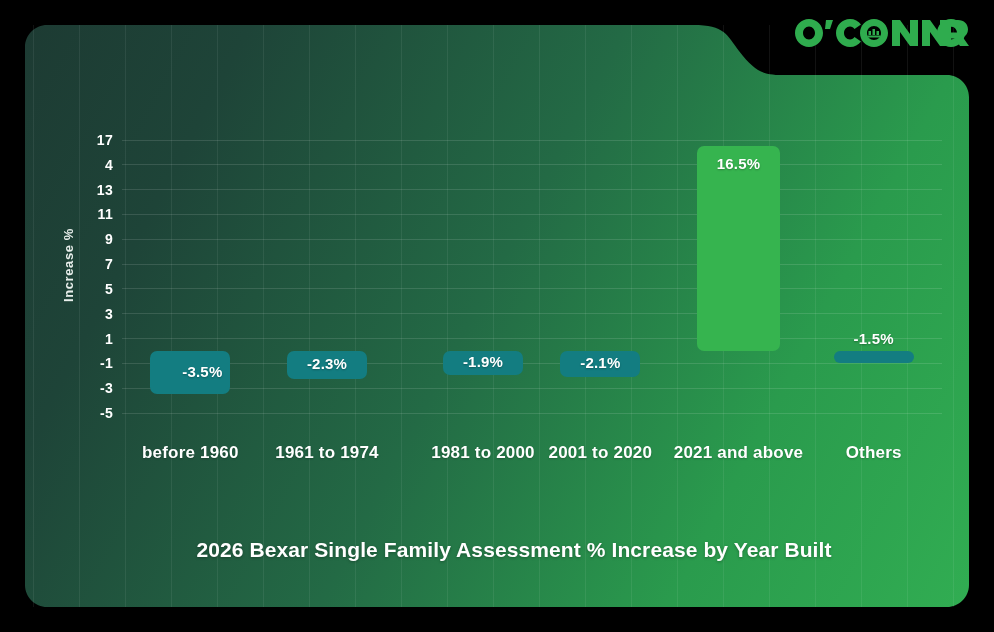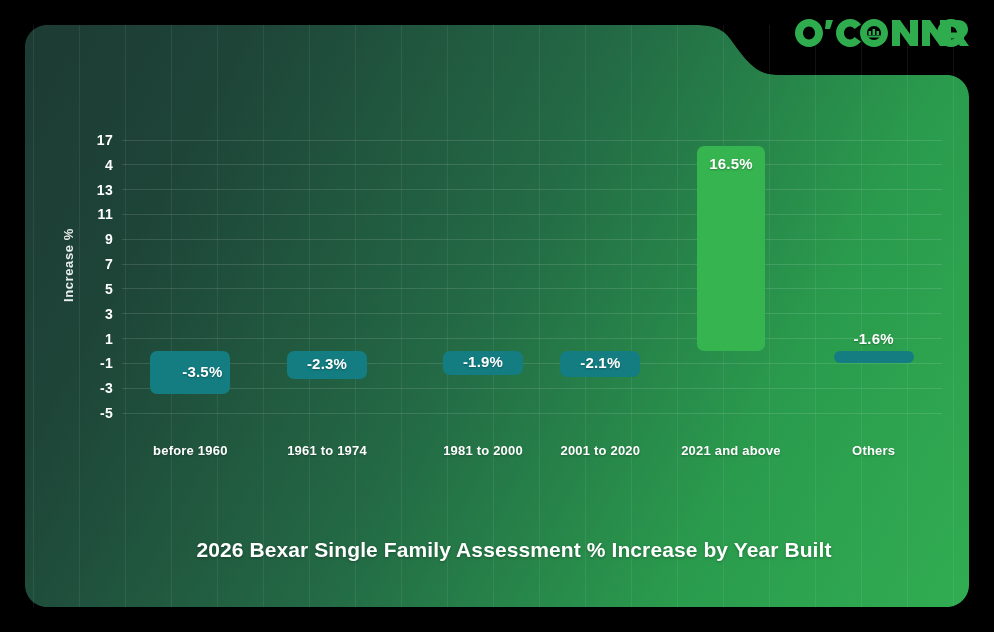--- a/index.html
+++ b/index.html
@@ -126,21 +126,21 @@
     text-shadow: 0 1px 2px rgba(0,0,0,.28);
   }
 
   .cat-label {
     position: absolute;
     left: -26px;
     width: calc(100% + 52px);
     top: 303px;
     text-align: center;
     color: #ffffff;
-    font-size: 13px;
+    font-size: 17px;
     font-weight: bold;
     letter-spacing: .2px;
     white-space: nowrap;
     text-shadow: 0 1px 2px rgba(0,0,0,.25);
   }
 
   
   #chart-title {
     position: absolute;
     left: 25px;
@@ -283,28 +283,28 @@
         <div class="col" style="left: 287px; width: 80px; margin-left: 34px;">
           <div class="bar neg" style="top: 210.955px; height: 23.5773px;"></div>
           <div class="bar-label" style="top: 212.743px;">-1.9%</div>
           <div class="cat-label">1981 to 2000</div>
         </div>
         <div class="col" style="left: 438.333px; width: 80px;">
           <div class="bar neg" style="top: 210.955px; height: 26.0591px;"></div>
           <div class="bar-label" style="top: 213.984px;">-2.1%</div>
           <div class="cat-label">2001 to 2020</div>
         </div>
-        <div class="col" style="left: 575px; width: 68px;">
+        <div class="col" style="left: 575px; width: 83px;">
           <div class="bar pos" style="top: 6.20455px; height: 204.75px;"></div>
           <div class="bar-label" style="top: 15.2045px;">16.5%</div>
           <div class="cat-label">2021 and above</div>
         </div>
         <div class="col" style="left: 711.667px; width: 80px;">
           <div class="bar neg thin" style="top: 210.955px; height: 12.4091px;"></div>
-          <div class="bar-label" style="top: 189.955px;">-1.6%</div>
+          <div class="bar-label" style="top: 189.955px;">-1.5%</div>
           <div class="cat-label">Others</div>
         </div>
       </div>
   </div>
 
   <div id="chart-title">2026 Bexar Single Family Assessment % Increase by Year Built</div>
 
 </div>
 
 </body></html>

